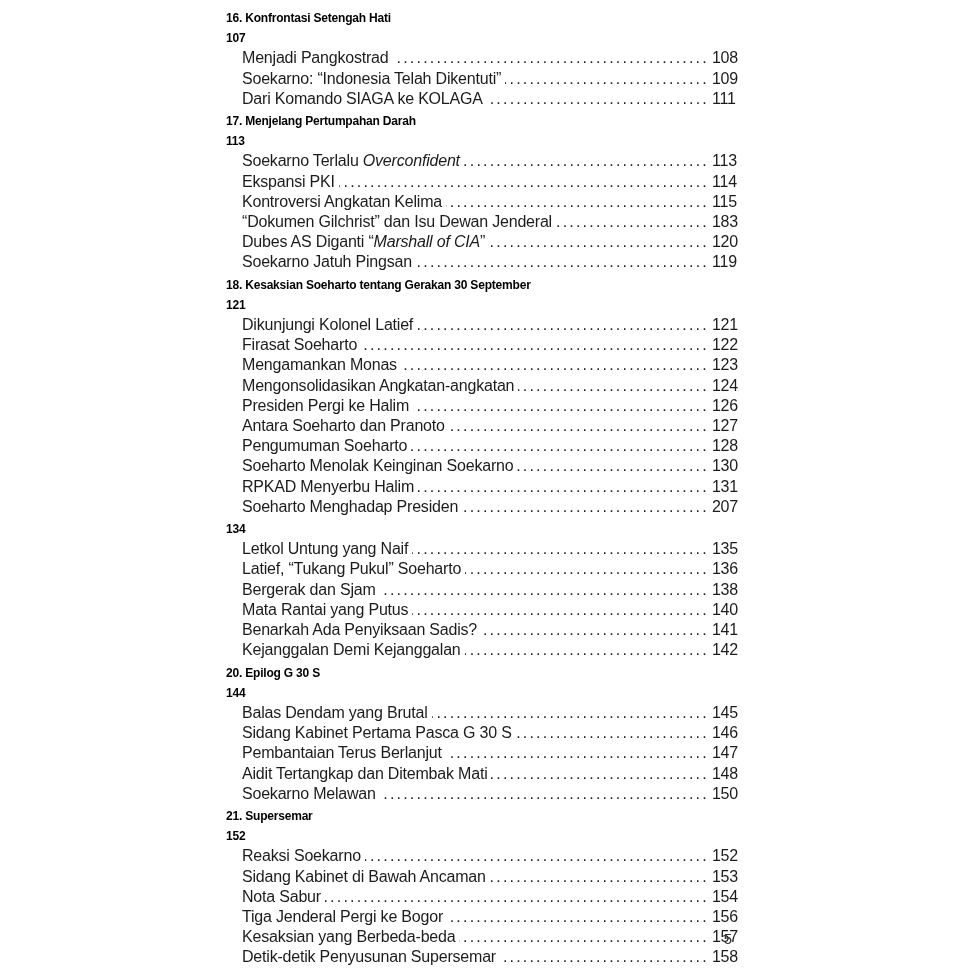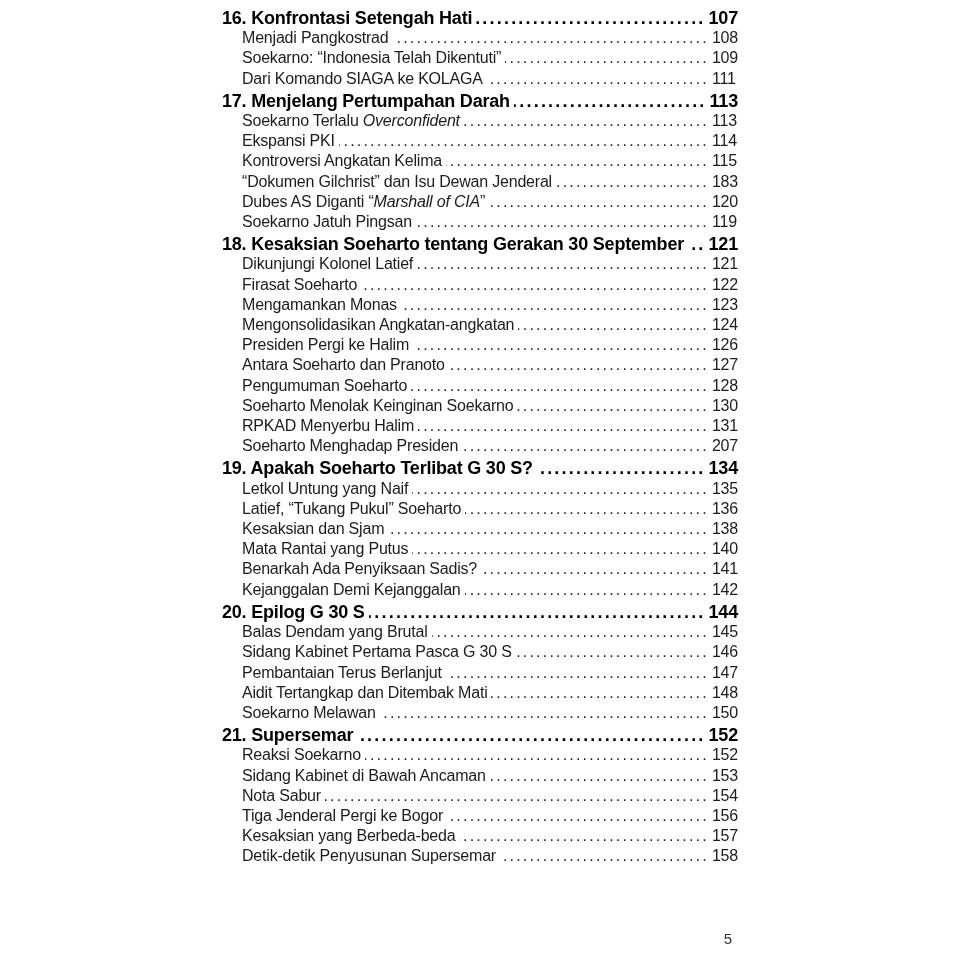--- a/index.html
+++ b/index.html
@@ -25,23 +25,24 @@
   .toc-row {
     display: flex;
     align-items: baseline;
     line-height: 20.2px;
     font-size: 16px;
     letter-spacing: -0.2px;
     white-space: nowrap;
   }
   .toc-row.chapter {
     font-weight: bold;
-    font-size: 18px;
+    font-size: 12px;
     color: #000000;
     margin-top: 2px;
+    flex-direction: column;
   }
   .toc-row.chapter:first-child {
     margin-top: 0;
   }
   .toc-row.sub {
     padding-left: 20px;
     color: #1c1c1c;
   }
   .label {
     flex: 0 0 auto;
@@ -185,36 +186,35 @@
         <span class="label"><span>RPKAD Menyerbu Halim</span></span>
         <span class="dots"></span>
         <span class="pageno">131</span>
       </div>
       <div class="toc-row sub">
         <span class="label"><span>Soeharto Menghadap Presiden</span></span>
         <span class="dots"></span>
         <span class="pageno">207</span>
       </div>
       <div class="toc-row chapter">
-        <span class="label"><span>19. Apakah Soeharto Terlibat G 30 S?</span></span>
         <span class="dots"></span>
         <span class="pageno">134</span>
       </div>
       <div class="toc-row sub">
         <span class="label"><span>Letkol Untung yang Naif</span></span>
         <span class="dots"></span>
         <span class="pageno">135</span>
       </div>
       <div class="toc-row sub">
         <span class="label"><span>Latief, “Tukang Pukul” Soeharto</span></span>
         <span class="dots"></span>
         <span class="pageno">136</span>
       </div>
       <div class="toc-row sub">
-        <span class="label"><span>Kesaksian dan Sjam</span></span>
+        <span class="label"><span>Bergerak dan Sjam</span></span>
         <span class="dots"></span>
         <span class="pageno">138</span>
       </div>
       <div class="toc-row sub">
         <span class="label"><span>Mata Rantai yang Putus</span></span>
         <span class="dots"></span>
         <span class="pageno">140</span>
       </div>
       <div class="toc-row sub">
         <span class="label"><span>Benarkah Ada Penyiksaan Sadis?</span></span>

